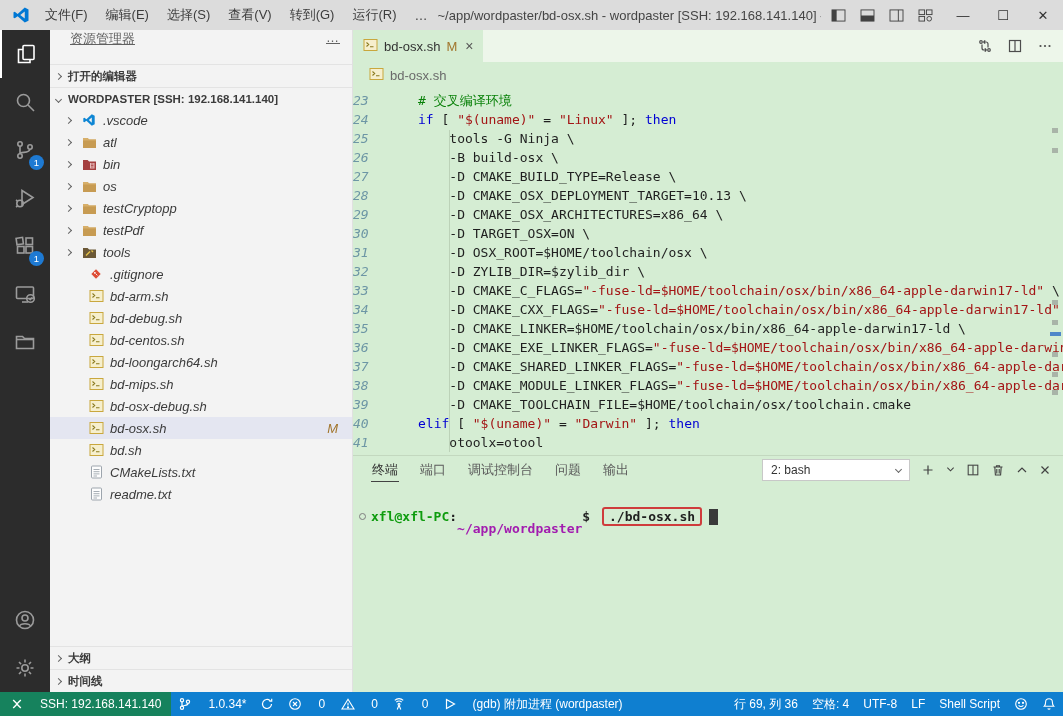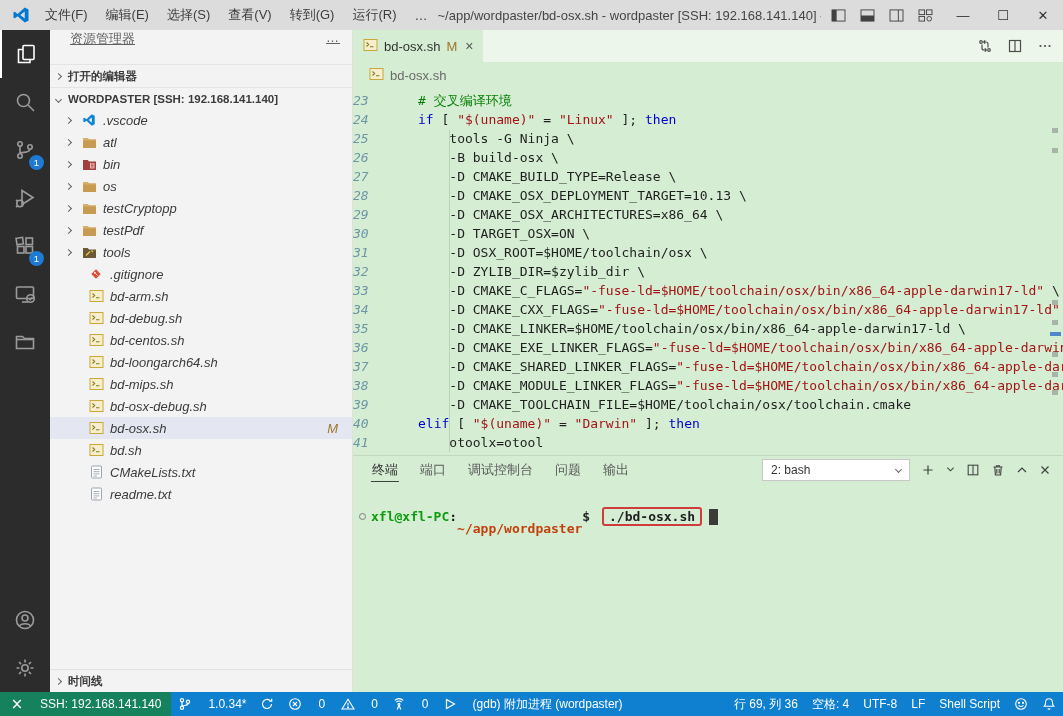--- a/index.html
+++ b/index.html
@@ -66,21 +66,21 @@
   .panel-tab { font-size:13px; color:#5a5a5a; margin-right:20px; padding:5px 1px 4px; }
   .panel-tab.active { color:#333; border-bottom:1px solid #424242; }
   .panel-controls { margin-left:auto; display:flex; align-items:center; gap:11px; padding-right:12px; color:#424242; }
   .shell-select { width:148px; height:22px; background:#fff; border:1px solid #c8c8c8; display:flex; align-items:center; padding:0 8px; font-size:12px; color:#333; }
   .shell-select .sel-chev { margin-left:auto; width:5px; height:5px; border-right:1.2px solid #666; border-bottom:1.2px solid #666; transform:rotate(45deg); }
   .terminal { padding:14px 0 0 6px; }
   .term-line { display:flex; align-items:center; font-family:"DejaVu Sans Mono","Liberation Mono",monospace; font-size:13px; font-weight:bold; }
   .term-deco { width:7px; height:7px; border:1px solid #7e7e7e; border-radius:50%; margin-right:5px; flex:none; }
   .t-user { color:#0e9c0e; }
   .t-plain { color:#1f1f1f; }
-  .t-path { color:#c2410c;margin-top:24px; }
+  .t-path { color:#a21caf;margin-top:24px; }
   .red-box { border:2px solid #cf3c3c; border-radius:3px; padding:0 5px; margin-left:4px; color:#1f1f1f; }
   .cursor-block { width:9px; height:16px; background:#3a3a3a; margin-left:7px; }
 
   
   .statusbar { position:absolute; left:0; right:0; bottom:0; height:24px; background:#0f7fd0; color:#fff; display:flex; align-items:center; font-size:12px; z-index:5; }
   .sb-item { display:flex; align-items:center; gap:16px; padding:0 7px; height:100%; }
   .sb-remote { background:#16825d; padding:0 10px; }
   .sb-right { margin-left:auto; display:flex; height:100%; }
   .sb-item svg { width:14px; height:14px; }
 </style>
@@ -381,20 +381,24 @@
           <span class="ficon">
             <svg width="13" height="14" viewBox="0 0 13 14">
               <rect x="1.5" y="1" width="10" height="12" rx="1" fill="#fdfdfd" stroke="#9da5ad"></rect>
               <path d="M3.5 4.5h6M3.5 6.7h6M3.5 8.9h6M3.5 11h3.5" stroke="#9da5ad" stroke-width="0.9"></path>
             </svg>
           </span>
           <span>readme.txt</span>
         </div>
       </div>
     <div class="bottom-sections">
+      <div class="section-row">
+        <span class="chev"></span>
+        <span>大纲</span>
+      </div>
       <div class="section-row">
         <span class="chev"></span>
         <span>时间线</span>
       </div>
     </div>
   </div>
 
   <div class="main">
     <div class="tabbar">
       <div class="tab">

